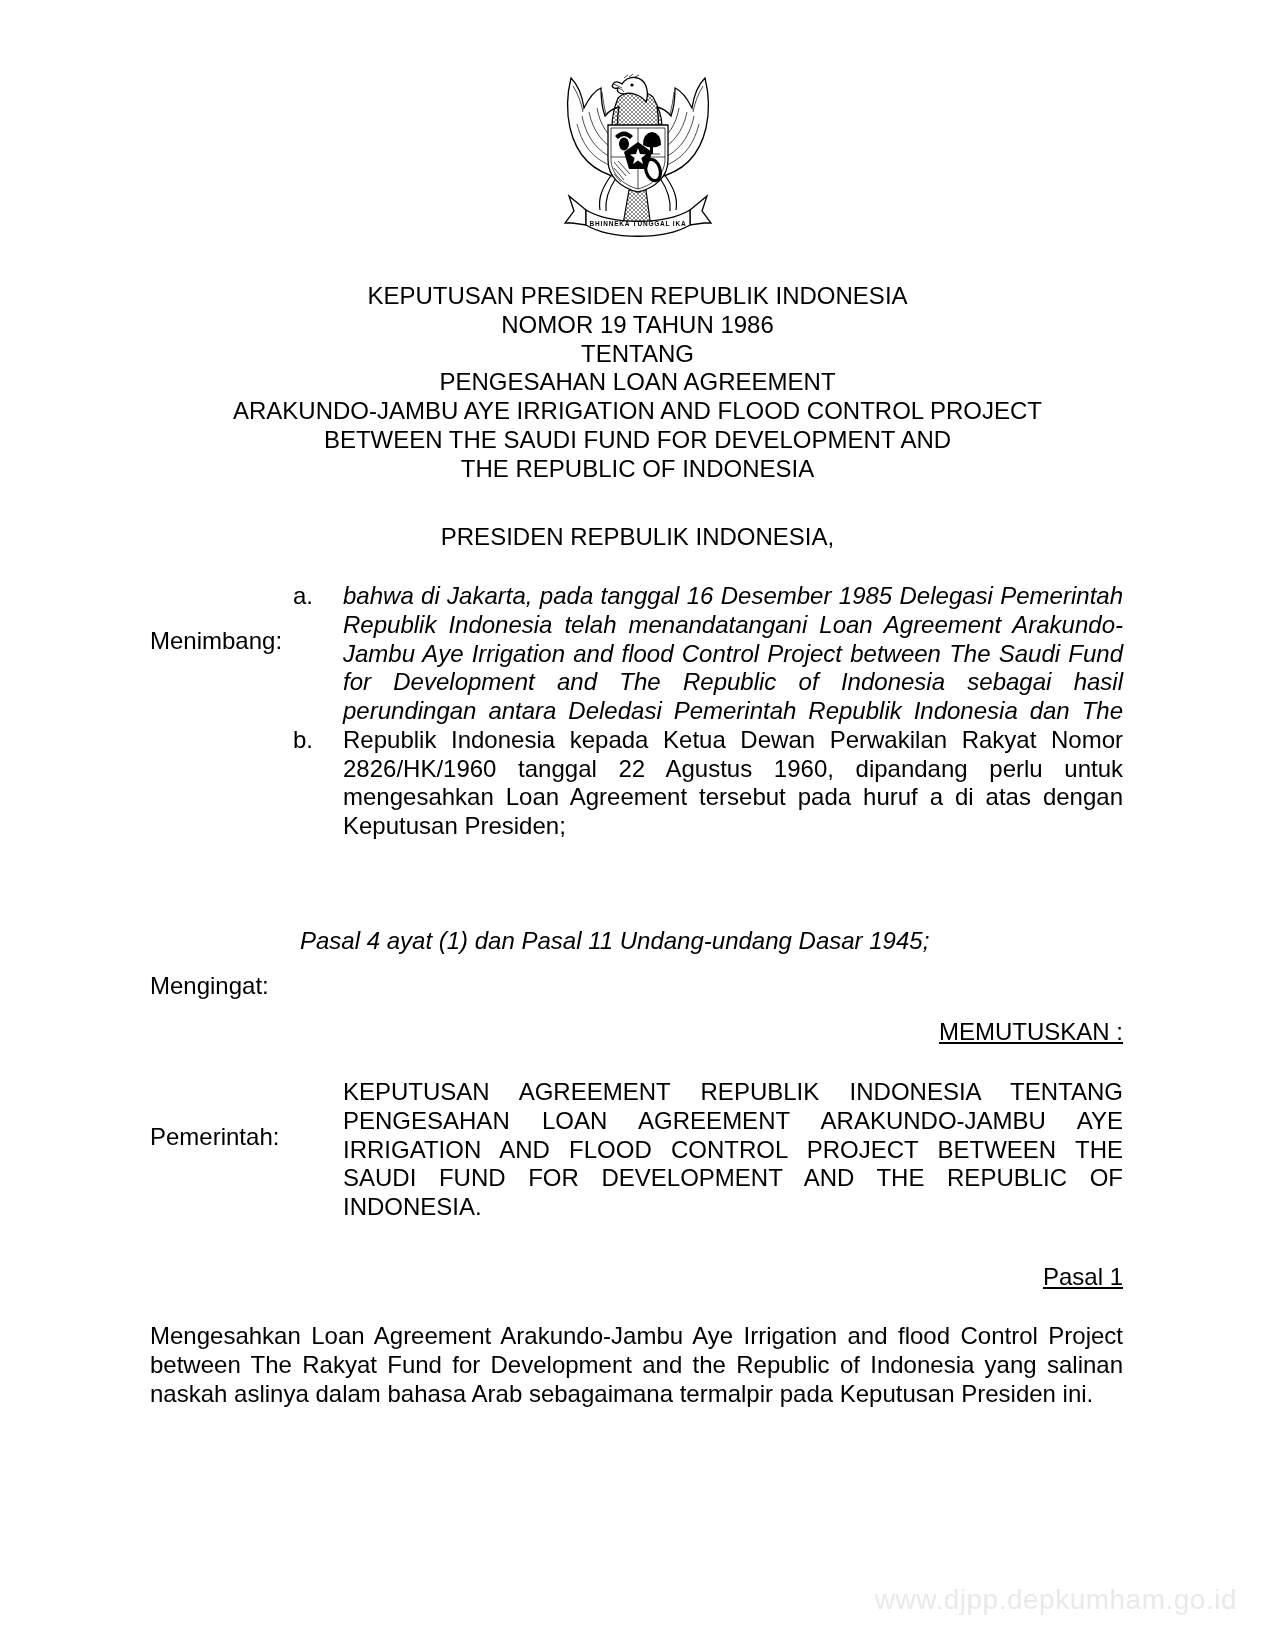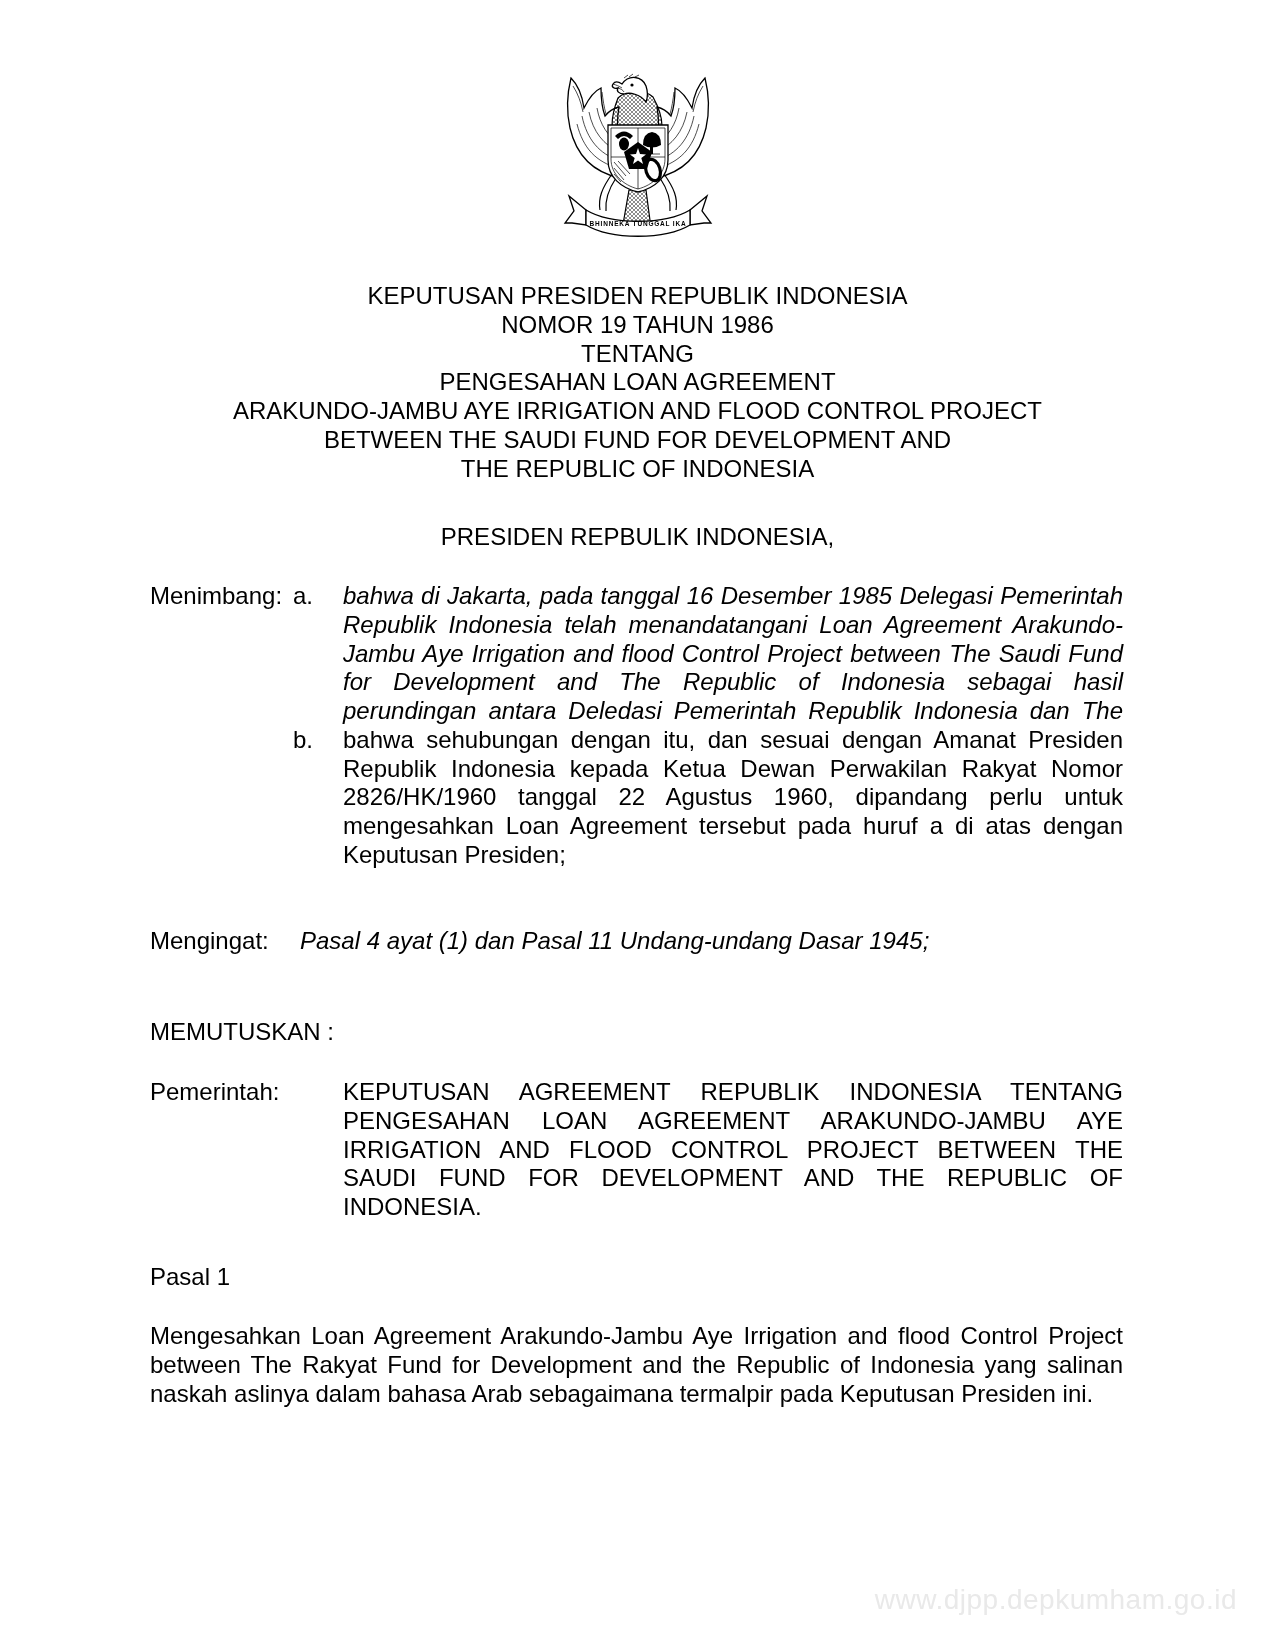--- a/index.html
+++ b/index.html
@@ -18,26 +18,26 @@
   .emblem {
     position: absolute;
     top: 64px;
     left: 50%;
     transform: translateX(-50%);
     width: 164px;
     height: 190px;
   }
   .block { position: absolute; left: 150px; width: 973px; }
   .pagewide { position: absolute; left: 0; width: 1275px; text-align: center; }
-  .center { text-align: left; }
+  .center { text-align: right; text-decoration: underline; }
   .hang-grid {
     display: grid;
     grid-template-columns: 143px 50px 780px;
   }
-  .label-cell { grid-column: 1; }
+  .label-cell { grid-column: 1; margin-top: 45px; }
   .marker-a { grid-column: 2; grid-row: 1; }
   .marker-b { grid-column: 2; grid-row: 2; }
   .lines-a  { grid-column: 3; grid-row: 1; font-style: italic; }
   .lines-b  { grid-column: 3; grid-row: 2; }
   .wide-cell { grid-column: 2 / 4; padding-left: 7px; font-style: italic; }
   .text-cell { grid-column: 3; }
   .jline { text-align: justify; text-align-last: justify; }
   .jline.last { text-align-last: left; }
   .watermark {
     position: absolute;
@@ -169,21 +169,20 @@
     <div class="marker-a">a.</div>
     <div class="lines-a">
       <div class="jline">bahwa di Jakarta, pada tanggal 16 Desember 1985 Delegasi Pemerintah</div>
       <div class="jline">Republik Indonesia telah menandatangani Loan Agreement Arakundo-</div>
       <div class="jline">Jambu Aye Irrigation and flood Control Project between The Saudi Fund</div>
       <div class="jline">for Development and The Republic of Indonesia sebagai hasil</div>
       <div class="jline">perundingan antara Deledasi Pemerintah Republik Indonesia dan The</div>
     </div>
     <div class="marker-b">b.</div>
     <div class="lines-b">
-      <div class="jline">bahwa sehubungan dengan itu, dan sesuai dengan Amanat Presiden</div>
       <div class="jline">Republik Indonesia kepada Ketua Dewan Perwakilan Rakyat Nomor</div>
       <div class="jline">2826/HK/1960 tanggal 22 Agustus 1960, dipandang perlu untuk</div>
       <div class="jline">mengesahkan Loan Agreement tersebut pada huruf a di atas dengan</div>
       <div class="jline last">Keputusan Presiden;</div>
     </div>
   </div>
 
   <div class="block hang-grid" style="top:927px">
     <div class="label-cell">Mengingat:</div>
     <div class="wide-cell">Pasal 4 ayat (1) dan Pasal 11 Undang-undang Dasar 1945;</div>

